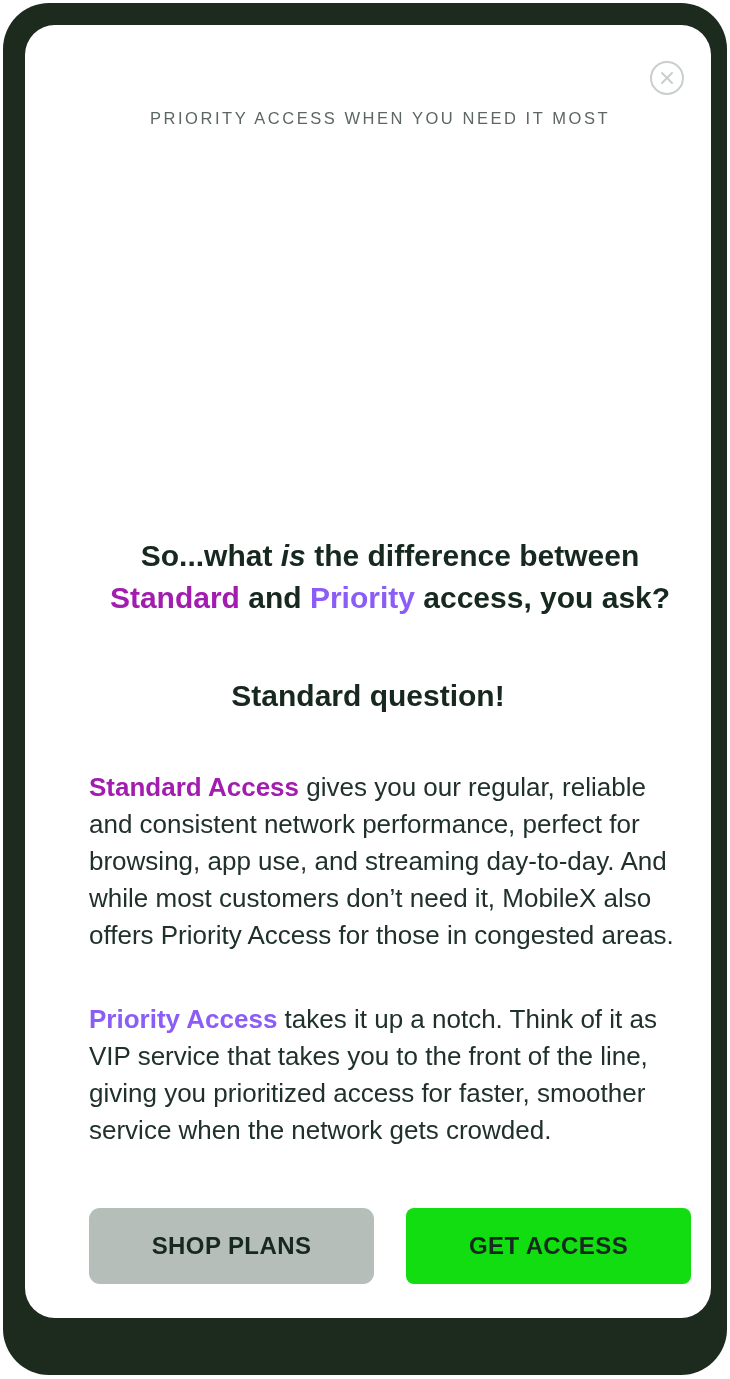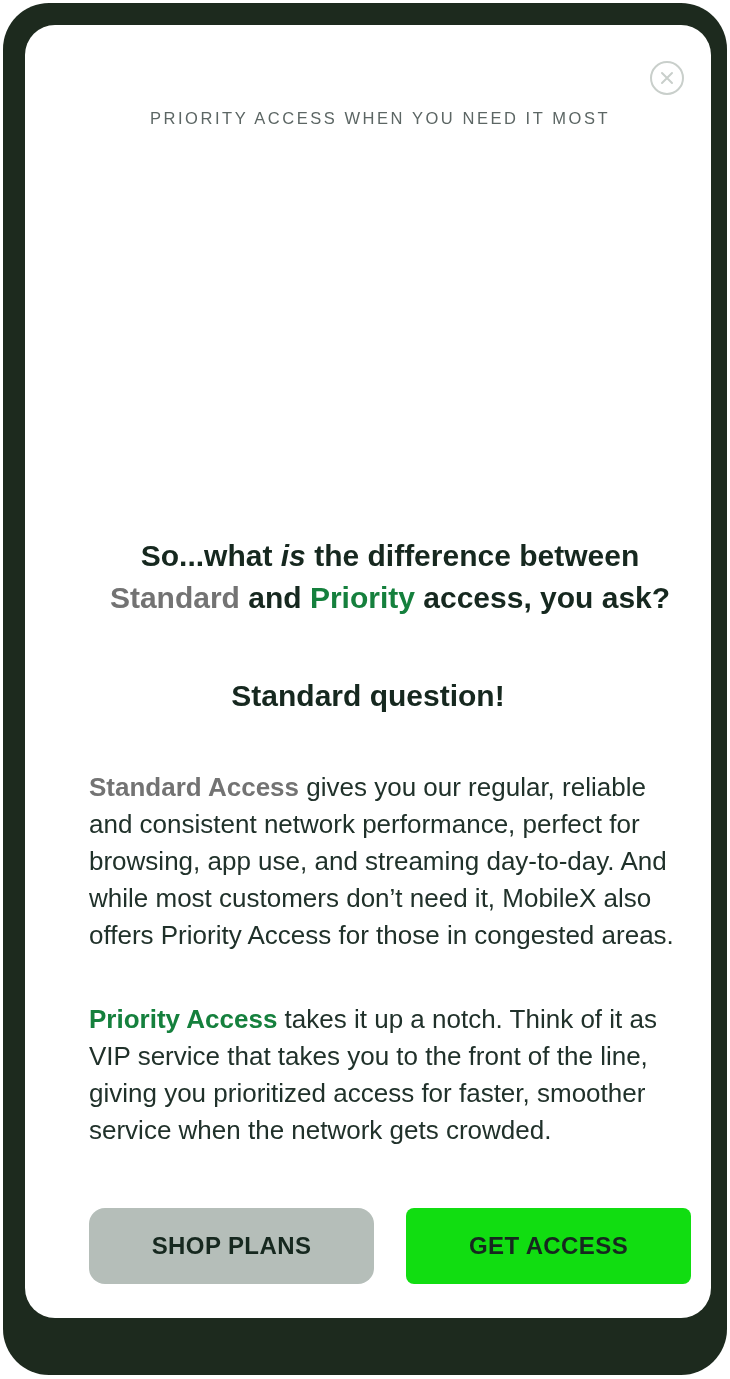--- a/index.html
+++ b/index.html
@@ -110,22 +110,22 @@
     top: 510px;
     left: 58px;
     width: 614px;
     text-align: center;
     font-size: 30px;
     line-height: 1.39;
     font-weight: 700;
     color: #16281f;
   }
   .intro em { font-style: italic; }
-  .accent-green { color: #737373; }
-  .accent-gold  { color: #15803d; }
+  .accent-green { color: #a21caf; }
+  .accent-gold  { color: #8b5cf6; }
 
   .excellent {
     position: absolute;
     top: 654px;
     left: 0;
     width: 100%;
     text-align: center;
     font-size: 30px;
     font-weight: 700;
     color: #16281f;
@@ -165,21 +165,21 @@
     color: #16281f;
     height: 76px;
     display: flex;
     align-items: center;
     justify-content: center;
     padding: 0;
   }
   #shop-plans-button {
     width: 285px;
     background: #b5beb9;
-    border-radius: 16px;
+    border-radius: 11px;
   }
   #get-started-button {
     width: 285px;
     background: #11dd11;
     border-radius: 8px;
   }
 </style>
 </head>
 <body>
 

